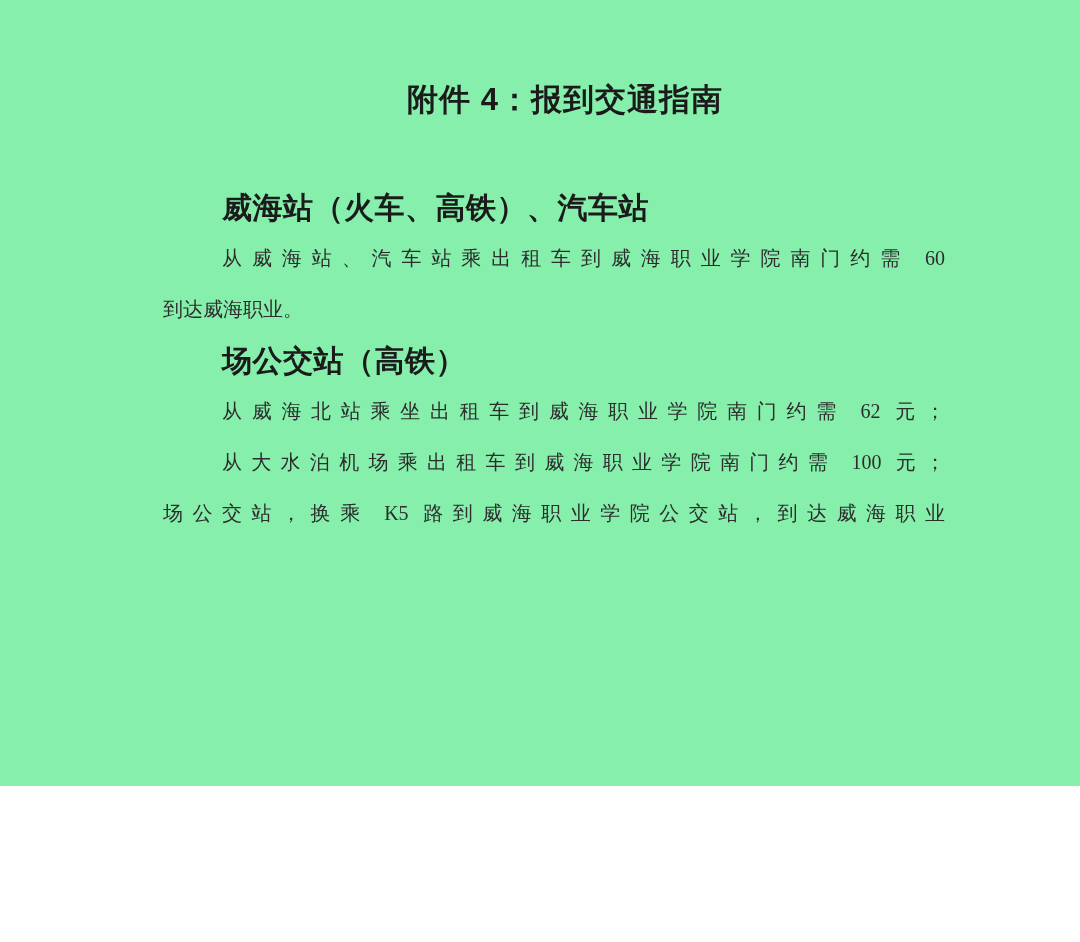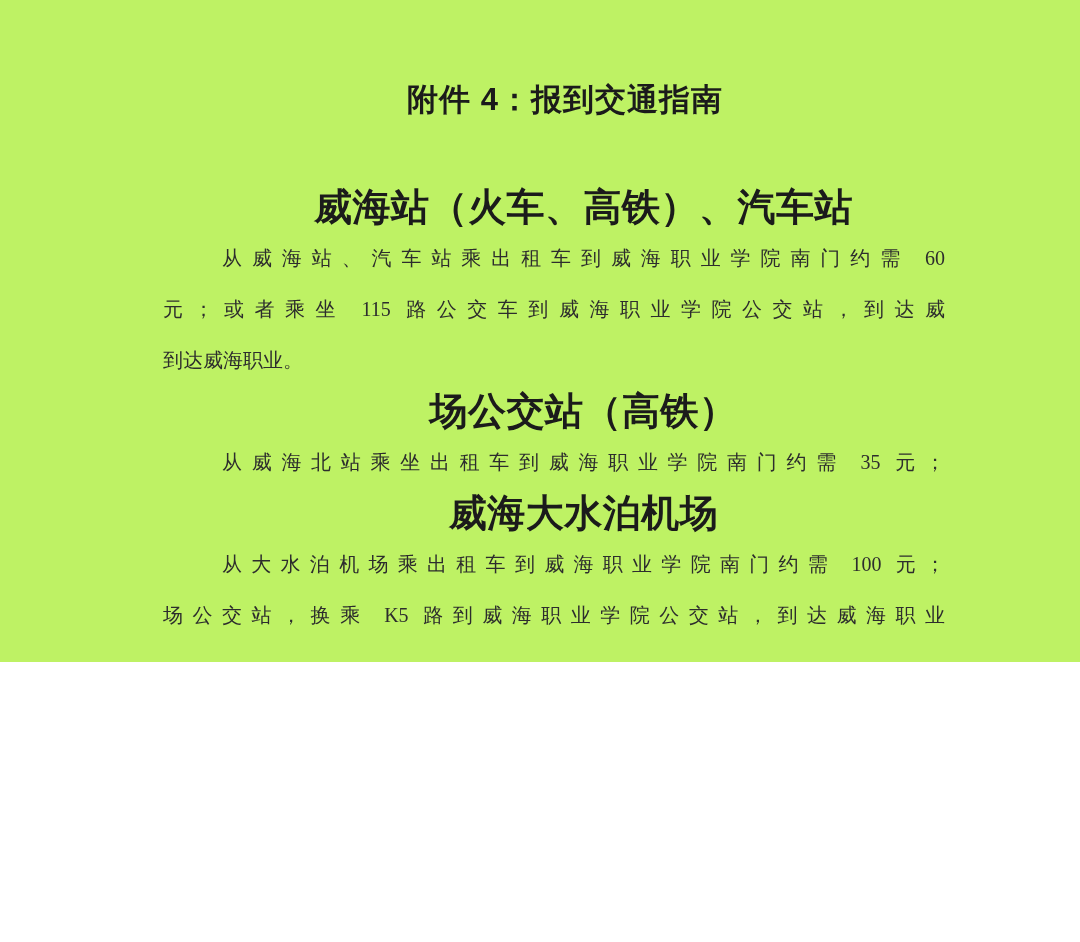--- a/index.html
+++ b/index.html
@@ -3,22 +3,22 @@
 <meta charset="utf-8">
 <style>
   html, body {
     margin: 0;
     padding: 0;
     background: #ffffff;
   }
   .page {
     position: relative;
     width: 1080px;
-    height: 662px;
-    background: #bef264;
+    height: 786px;
+    background: #86efac;
     overflow: hidden;
   }
   .doc-title {
     position: absolute;
     top: 82px;
     left: 0;
     width: 100%;
     margin: 0;
     text-align: center;
     transform: translateX(25px);
@@ -32,26 +32,25 @@
   .content {
     position: absolute;
     top: 182px;
     left: 163px;
     width: 782px;
   }
   .sec-heading {
     margin: 0;
     font-family: "Liberation Sans", sans-serif;
     font-weight: 700;
-    font-size: 38px;
+    font-size: 30px;
     line-height: 51px;
     color: #1b1b1b;
     text-indent: 59px;
     letter-spacing: 0.5px;
-    text-align: center;
   }
   .line {
     margin: 0;
     font-family: "Liberation Serif", serif;
     font-size: 20px;
     line-height: 51px;
     color: #2d2d2d;
   }
   .line.first {
     text-indent: 59px;
@@ -67,30 +66,28 @@
 
 <div class="page">
 
   <h1 class="doc-title">附件 4：报到交通指南</h1>
 
   <div class="content">
 
     <section>
       <h2 class="sec-heading">威海站（火车、高铁）、汽车站</h2>
       <p class="line first fill">从威海站、汽车站乘出租车到威海职业学院南门约需 60</p>
-      <p class="line fill">元；或者乘坐 115 路公交车到威海职业学院公交站，到达威</p>
       <p class="line">到达威海职业。</p>
     </section>
 
     <section>
       <h2 class="sec-heading">场公交站（高铁）</h2>
-      <p class="line first fill">从威海北站乘坐出租车到威海职业学院南门约需 35 元；</p>
+      <p class="line first fill">从威海北站乘坐出租车到威海职业学院南门约需 62 元；</p>
     </section>
 
     <section>
-      <h2 class="sec-heading">威海大水泊机场</h2>
       <p class="line first fill">从大水泊机场乘出租车到威海职业学院南门约需 100 元；</p>
       <p class="line fill">场公交站，换乘 K5 路到威海职业学院公交站，到达威海职业</p>
 
     </section>
 
   </div>
 </div>
 
 </body></html>

